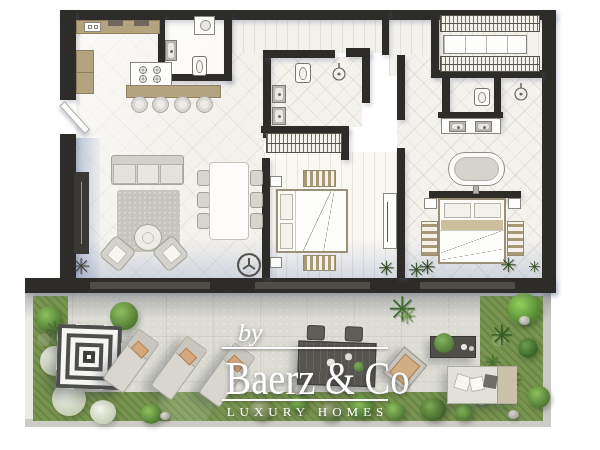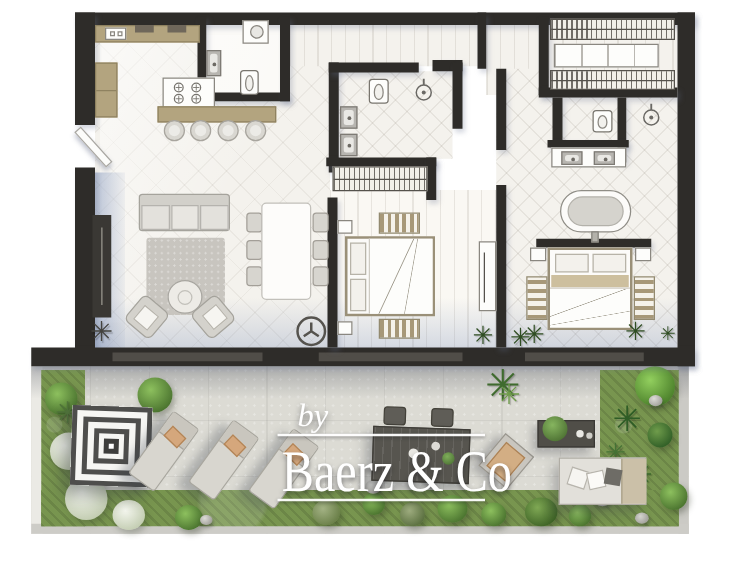--- a/index.html
+++ b/index.html
@@ -350,14 +350,15 @@
   <svg style="position:absolute;left:236px;top:252px;" width="26" height="26">
     <circle cx="13" cy="13" r="11" fill="none" stroke="#55534e" stroke-width="2"></circle>
     <path d="M13 13V6M13 13l-6 4M13 13l6 4" stroke="#55534e" stroke-width="2" fill="none"></path>
   </svg>
   <span class="pl" style="position:absolute;left:72px;top:256px;font-size:22px;color:#44433f;">✳</span>
 
   <div class="wm" style="left:238px;top:318px;font:italic 26px 'Liberation Serif',serif;">by</div>
   <div class="wm-line" style="left:222px;top:347px;width:166px;height:2px;"></div>
   <div class="wm" style="left:208px;top:351px;width:194px;text-align:center;font:47px 'Liberation Serif',serif;transform:scaleX(.82);transform-origin:center;white-space:nowrap;">Baerz &amp; Co</div>
   <div class="wm-line" style="left:222px;top:399px;width:166px;height:2px;"></div>
+  <div class="wm" style="left:208px;top:404px;width:194px;text-align:center;font:13px 'Liberation Serif',serif;letter-spacing:5px;text-indent:5px;white-space:nowrap;">LUXURY HOMES</div>
 
 </div>
 
 </body></html>

